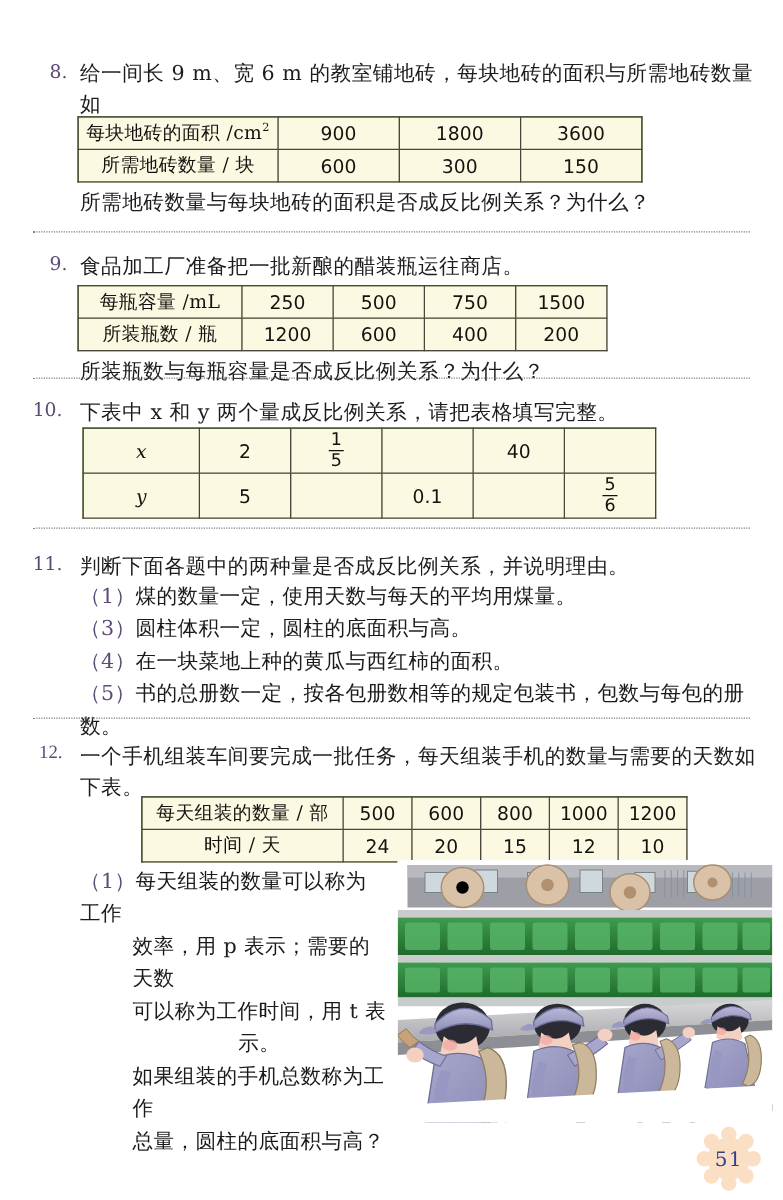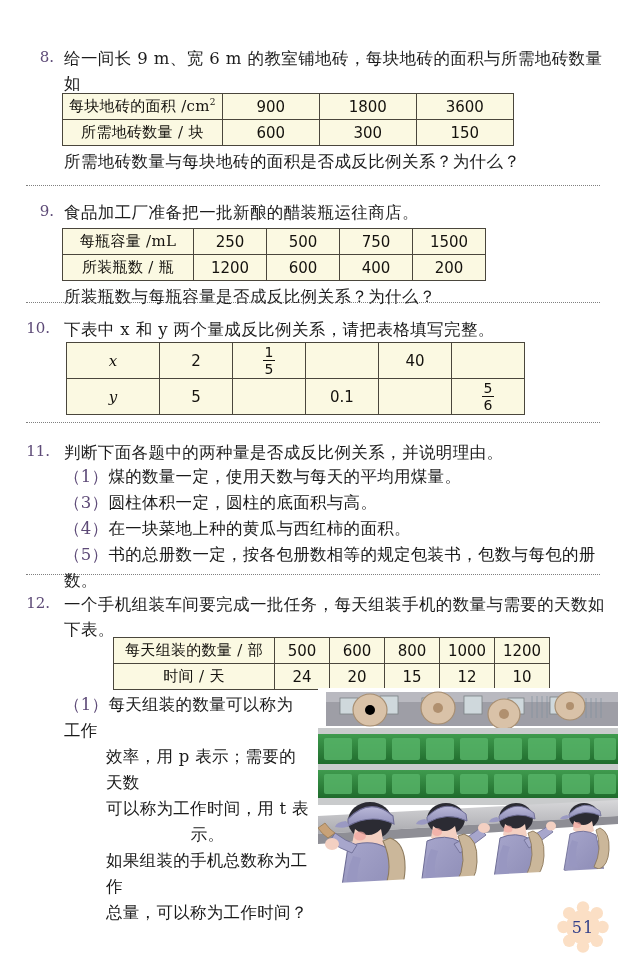--- a/index.html
+++ b/index.html
@@ -194,21 +194,21 @@
       <div class="sub"><span class="subnum">（1）</span><span>煤的数量一定，使用天数与每天的平均用煤量。</span></div>
       <div class="sub"><span class="subnum">（3）</span><span>圆柱体积一定，圆柱的底面积与高。</span></div>
       <div class="sub"><span class="subnum">（4）</span><span>在一块菜地上种的黄瓜与西红柿的面积。</span></div>
       <div class="sub"><span class="subnum">（5）</span><span>书的总册数一定，按各包册数相等的规定包装书，包数与每包的册数。</span></div>
     </div>
   </div>
 
   <div class="sep" style="top:574px;"></div>
 
   <div class="qblock" style="top:592px;">
-    <div class="qnum" style="left:14px;top:2px;">12.</div>
+    <div class="qnum" style="left:14px;top:2px;font-family:Liberation Serif, serif;">12.</div>
     <div class="qtext" style="position:absolute;left:64px;top:0;width:556px;">
       <div>一个手机组装车间要完成一批任务，每天组装手机的数量与需要的天数如</div>
       <div>下表。</div>
     </div>
 
     <table class="dt" style="left:113px;top:45px;">
       <tbody>
           <tr>
         <td class="hd" style="width:148px;margin-left:13px;">每天组装的数量 / 部</td>
         <td style="width:54px;">500</td>
@@ -227,21 +227,21 @@
       </tr>
     </tbody>
       </table>
 
     <div style="position:absolute;left:64px;top:100px;width:245px;">
       <div class="sub" style="text-indent:0;">
         <div><span class="subnum">（1）</span><span>每天组装的数量可以称为工作</span></div>
         <div style="padding-left:42px;">效率，用 p 表示；需要的天数</div>
         <div style="padding-left:42px;text-align:center;">可以称为工作时间，用 t 表示。</div>
         <div style="padding-left:42px;">如果组装的手机总数称为工作</div>
-        <div style="padding-left:42px;">总量，可以称为工作时间？</div>
+        <div style="padding-left:42px;">总量，圆柱的底面积与高？</div>
       </div>
       <div class="sub" style="margin-top:6px;">
         <div></div>
       </div>
 
     </div>
 
     <div class="illus" style="left:318px;top:96px;width:300px;height:210px;">
       <svg width="300" height="210" viewBox="0 0 300 210">
         <defs>

